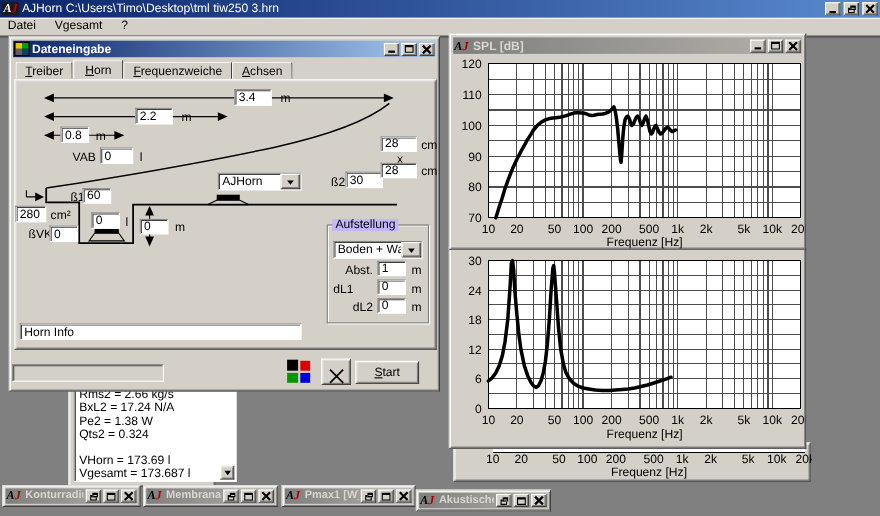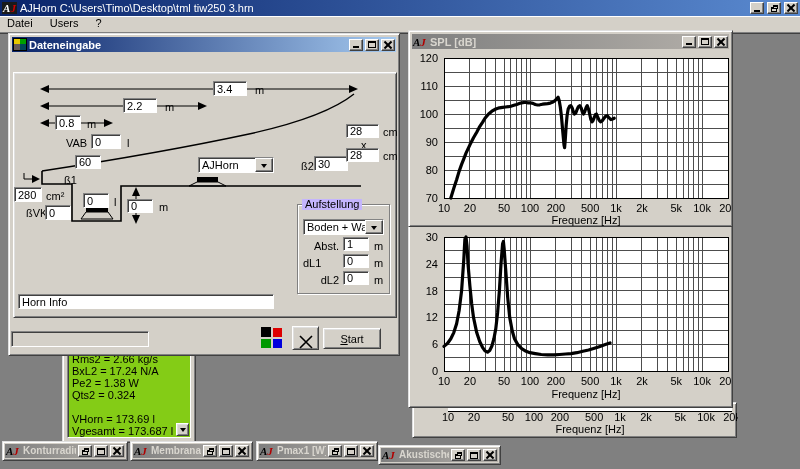--- a/index.html
+++ b/index.html
@@ -75,27 +75,27 @@
     </span>
   <span class="cbtn">
       <i class="g-res"></i>
     </span>
   <span class="cbtn">
       <i class="g-x"></i>
     </span>
 </div>
 <div class="abs" style="left:0;top:16px;width:800px;height:16px;background:#d4d0c8;border-bottom:1px solid #808080;box-shadow:0 1px 0 #fff inset">
   <span class="menu-item">Datei</span>
-  <span class="menu-item">Users</span>
+  <span class="menu-item">Vgesamt</span>
   <span class="menu-item">?</span>
 </div>
 <div class="abs" style="left:0;top:33px;width:800px;height:436px;background:#808080;border-top:1px solid #404040"></div>
 
 <div class="win" style="left:62px;top:346px;width:134px;height:97px">
-  <div class="sunken" style="left:4px;top:4px;width:124px;height:87px;background:#84cc16;overflow:hidden">
+  <div class="sunken" style="left:4px;top:4px;width:148px;height:87px;background:#ffffff;overflow:hidden">
     <div style="padding:1px 0 0 4px">
         <div class="list-line">Rms2 = 2.66 kg/s</div>
         <div class="list-line">BxL2 = 17.24 N/A</div>
         <div class="list-line">Pe2 = 1.38 W</div>
         <div class="list-line">Qts2 = 0.324</div>
         <div class="list-line"></div>
         <div class="list-line">VHorn = 173.69 l</div>
         <div class="list-line">Vgesamt = 173.687 l</div>
       </div>
     <span class="btn" style="right:1px;bottom:1px;width:13px;height:13px;display:flex;align-items:center;justify-content:center">
@@ -277,20 +277,26 @@
         <i class="g-min"></i>
       </span>
     <span class="cbtn">
         <i class="g-max"></i>
       </span>
     <span class="cbtn">
         <i class="g-x"></i>
       </span>
   </div>
 
+  <div class="abs" style="left:5px;top:22px;height:17px;z-index:4">
+    <span class="tab u1"><u>T</u>reiber</span>
+    <span class="tab active u1"><u>H</u>orn</span>
+    <span class="tab u1"><u>F</u>requenzweiche</span>
+    <span class="tab u1"><u>A</u>chsen</span>
+  </div>
 
   <div class="panel3d" style="left:4px;top:38px;width:384px;height:246px;z-index:1"></div>
 
   <svg width="392" height="323" style="position:absolute;left:0;top:0;z-index:2;pointer-events:none">
 
     <line x1="36" y1="55" x2="344" y2="55" stroke="#000"></line>
     <polygon points="31,55 40,51 40,59" fill="#000"></polygon>
       <polygon points="349,55 340,51 340,59" fill="#000"></polygon>
 
     <line x1="36" y1="72" x2="193" y2="72" stroke="#000"></line>
@@ -341,21 +347,21 @@
   <span class="lbl" style="left:292px;top:126px;z-index:3">ß2</span>
   <input class="fld" style="left: 305px; top: 122px; width: 34px; height: 15px; z-index: 3;" value="30">
 
   <input class="fld" style="left: 337px; top: 90px; width: 33px; height: 14px; z-index: 3;" value="28">
   <span class="lbl" style="left:374px;top:92px;z-index:3">cm</span>
   <span class="lbl" style="left:352px;top:105px;z-index:3">x</span>
   <input class="fld" style="left: 337px; top: 114px; width: 33px; height: 14px; z-index: 3;" value="28">
   <span class="lbl" style="left:374px;top:116px;z-index:3">cm</span>
 
   <span class="lbl" style="left:55px;top:140px;z-index:3">ß1</span>
-  <input class="fld" style="left: 66px; top: 121px; width: 26px; height: 14px; z-index: 3;" value="60">
+  <input class="fld" style="left: 66px; top: 137px; width: 26px; height: 14px; z-index: 3;" value="60">
 
   <input class="fld" style="left: 5px; top: 153px; width: 28px; height: 15px; z-index: 3;" value="280">
   <span class="lbl" style="left:37px;top:156px;z-index:3">cm²</span>
 
   <span class="lbl" style="left:17px;top:173px;z-index:3">ßVK</span>
   <input class="fld" style="left: 36px; top: 171px; width: 26px; height: 15px; z-index: 3;" value="0">
 
   <input class="fld" style="left: 74px; top: 159px; width: 26px; height: 15px; z-index: 3;" value="0">
   <span class="lbl" style="left:105px;top:162px;z-index:3">l</span>
 

